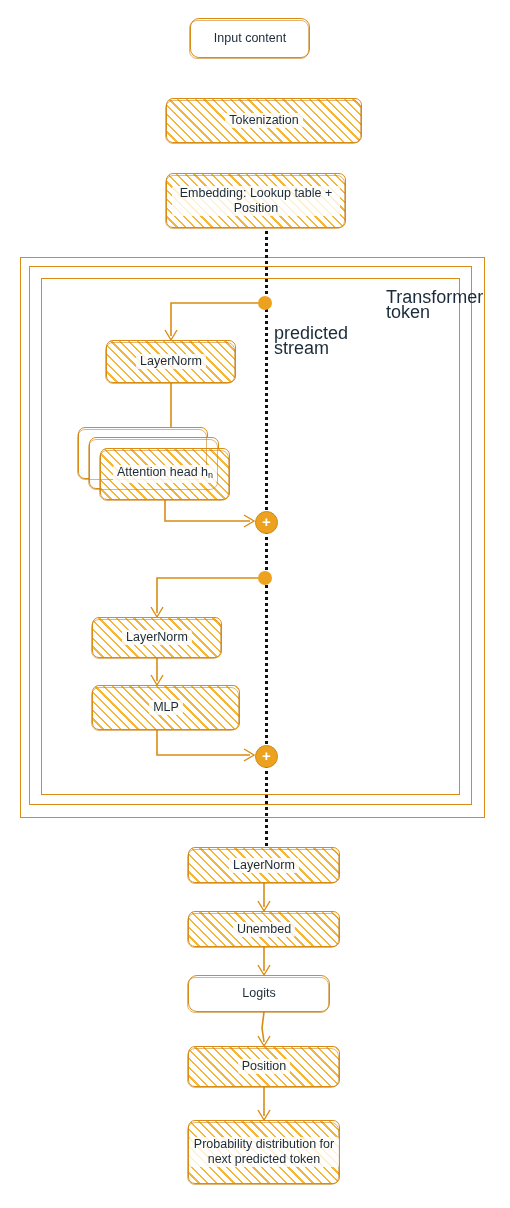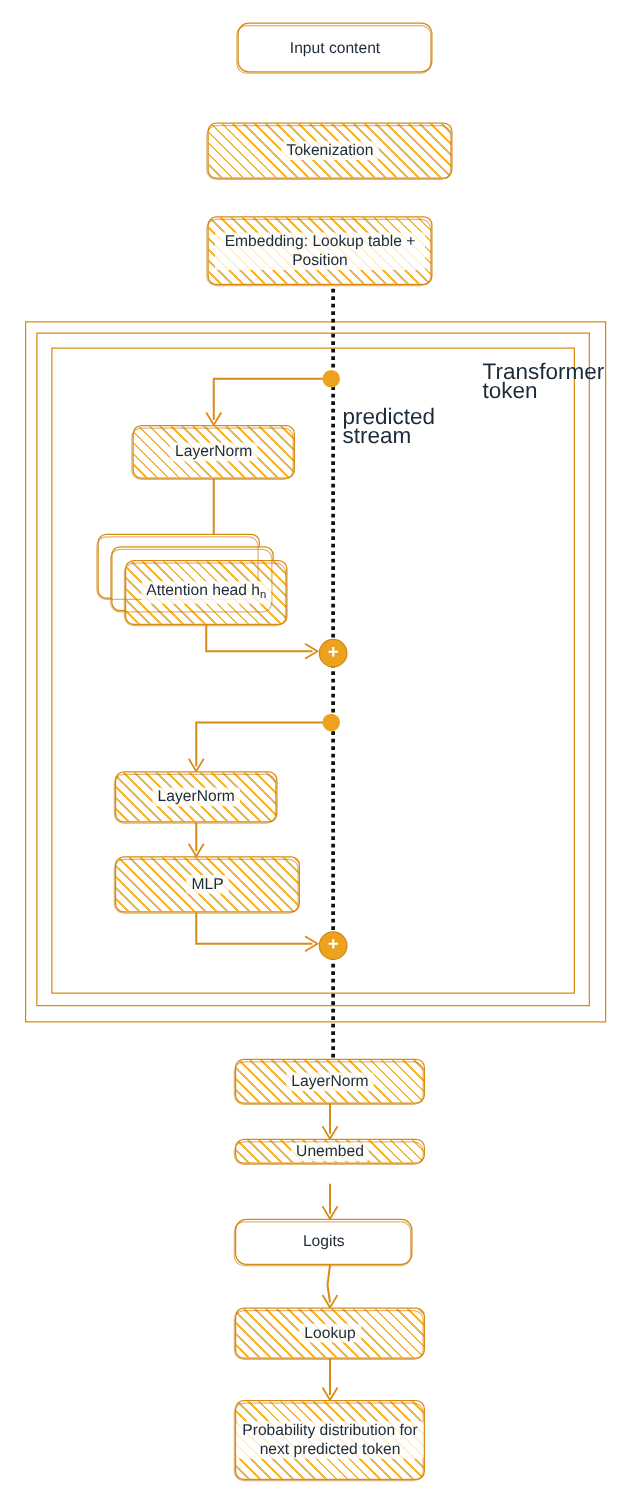--- a/index.html
+++ b/index.html
@@ -44,21 +44,21 @@
   .conn{position:absolute;}
   .conn svg{display:block;overflow:visible;}
 
   .sub{font-size:9px;vertical-align:-2px;}
 </style>
 </head>
 <body>
 
 <div id="stage">
 
-  <div class="node plain" style="left:190px;top:18px;width:156px;height:40px;border-radius:9px;">
+  <div class="node plain" style="left:190px;top:18px;width:120px;height:40px;border-radius:9px;">
     <span class="lbl">Input content</span>
   </div>
 
   <div class="node hatch" style="left:166px;top:98px;width:196px;height:45px;">
     <span class="lbl">Tokenization</span>
   </div>
 
   <div class="node hatch" style="left:166px;top:173px;width:180px;height:55px;">
     <span class="lbl" style="max-width:160px;">Embedding: Lookup table + Position</span>
   </div>
@@ -152,21 +152,21 @@
     <span class="lbl">LayerNorm</span>
   </div>
 
   <div class="conn" style="left:0;top:0;">
     <svg width="510" height="1208">
       <path d="M264,883 L264,907" fill="none" stroke="#d98c14" stroke-width="1.6"></path>
       <path d="M258,901 L264,911 L270,901" fill="none" stroke="#d98c14" stroke-width="1.4"></path>
     </svg>
   </div>
 
-  <div class="node hatch" style="left:188px;top:911px;width:152px;height:20px;">
+  <div class="node hatch" style="left:188px;top:911px;width:152px;height:36px;">
     <span class="lbl">Unembed</span>
   </div>
 
   <div class="conn" style="left:0;top:0;">
     <svg width="510" height="1208">
       <path d="M264,947 L264,971" fill="none" stroke="#d98c14" stroke-width="1.6"></path>
       <path d="M258,965 L264,975 L270,965" fill="none" stroke="#d98c14" stroke-width="1.4"></path>
     </svg>
   </div>
 
@@ -175,21 +175,21 @@
   </div>
 
   <div class="conn" style="left:0;top:0;">
     <svg width="510" height="1208">
       <path d="M264,1012 L262,1028 L264,1042" fill="none" stroke="#d98c14" stroke-width="1.6"></path>
       <path d="M258,1036 L264,1046 L270,1036" fill="none" stroke="#d98c14" stroke-width="1.4"></path>
     </svg>
   </div>
 
   <div class="node hatch" style="left:188px;top:1046px;width:152px;height:41px;">
-    <span class="lbl">Lookup</span>
+    <span class="lbl">Position</span>
   </div>
 
   <div class="conn" style="left:0;top:0;">
     <svg width="510" height="1208">
       <path d="M264,1087 L264,1116" fill="none" stroke="#d98c14" stroke-width="1.6"></path>
       <path d="M258,1110 L264,1120 L270,1110" fill="none" stroke="#d98c14" stroke-width="1.4"></path>
     </svg>
   </div>
 
   <div class="node hatch" style="left:188px;top:1120px;width:152px;height:64px;">

